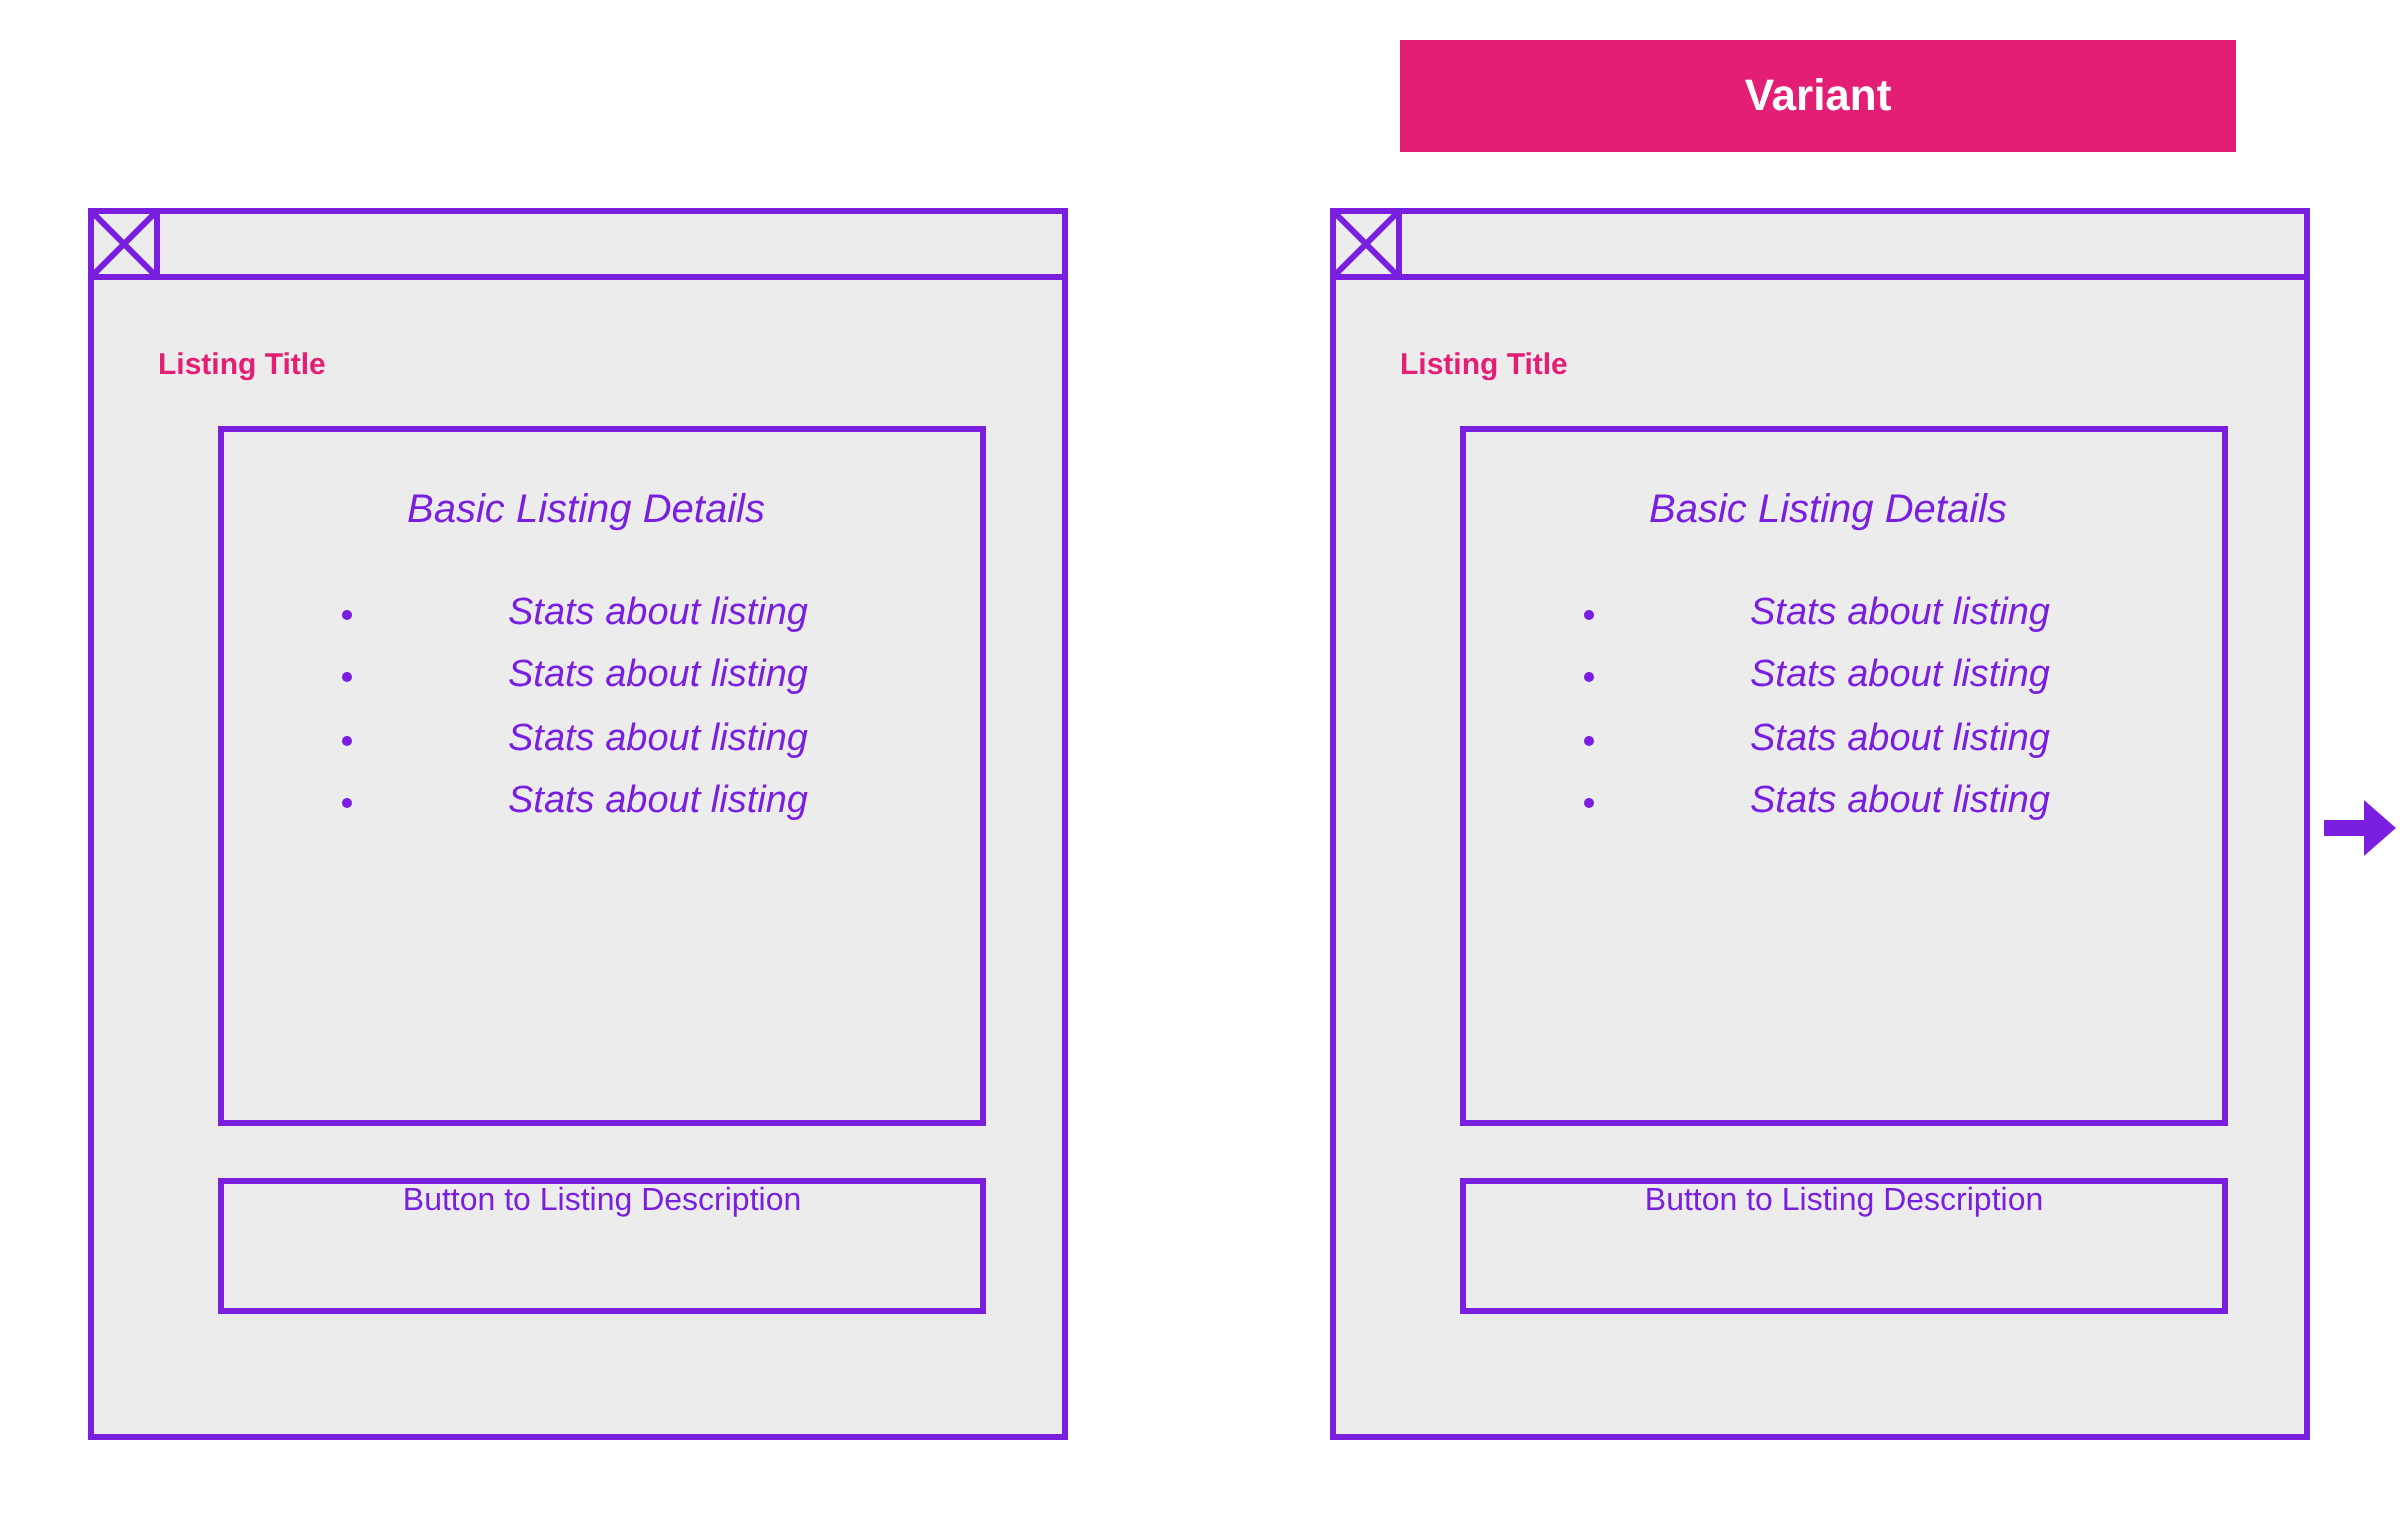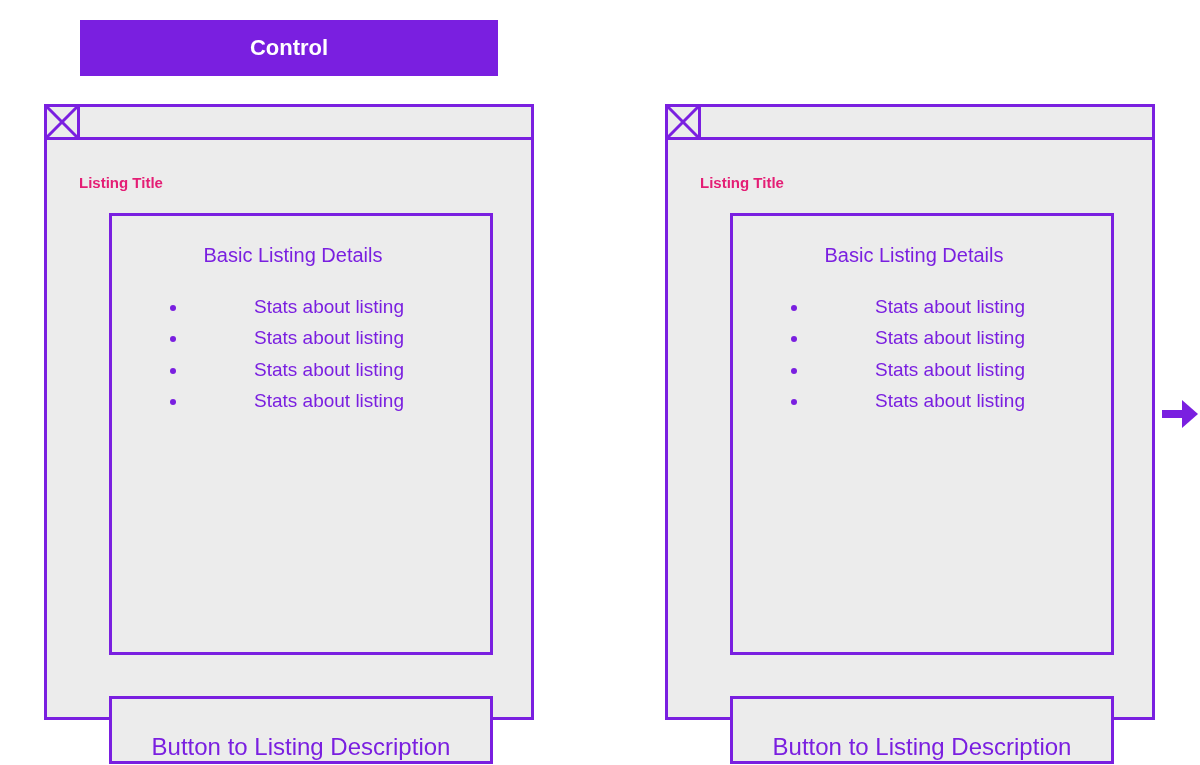--- a/index.html
+++ b/index.html
@@ -69,67 +69,68 @@
   .listing-title{
     color:var(--pink);
     font-weight:700;
     font-size:15px;
     margin:6px 0 22px 4px;
   }
 
   .details-box{
     border:3px solid var(--purple);
     background:var(--gray-bg);
-    height:442px;
+    height:350px;
     margin:0 10px 0 34px;
     padding:28px 20px 10px 4px;
     box-sizing:border-box;
     color:var(--purple);
+    font-style:italic;
   }
   .details-heading{
     text-align:center;
     font-size:20px;
     margin-bottom:24px;
   }
   .details-box ul{
     list-style:disc;
     margin:0;
     padding-left:72px;
     font-size:19px;
     line-height:1.65;
     text-align:center;
   }
 
   .cta-box{
     border:3px solid var(--purple);
     background:var(--gray-bg);
     height:62px;
-    margin:41px 10px 0 34px;
+    margin:26px 10px 0 34px;
     display:flex;
-    align-items:flex-end;
+    align-items:flex-start;
     justify-content:center;
     color:var(--purple);
-    font-size:24px;
+    font-size:16px;
   }
 
   
   .arrow{
     position:absolute;
     left:1162px;
     top:400px;
     color:var(--purple);
   }
 </style>
 </head>
 <body>
 
 <div class="canvas">
 
-  <div class="hdr hdr-control">
-    <span>Control</span>
+  <div class="hdr hdr-variant">
+    <span>Variant</span>
   </div>
 
   <div class="frame frame-control">
     <div class="titlebar">
       <div class="close">
         <svg viewBox="0 0 30 30">
             <line x1="0" y1="0" x2="30" y2="30" stroke="#7A1FE0" stroke-width="3"></line>
             <line x1="30" y1="0" x2="0" y2="30" stroke="#7A1FE0" stroke-width="3"></line>
           </svg>
       </div>

